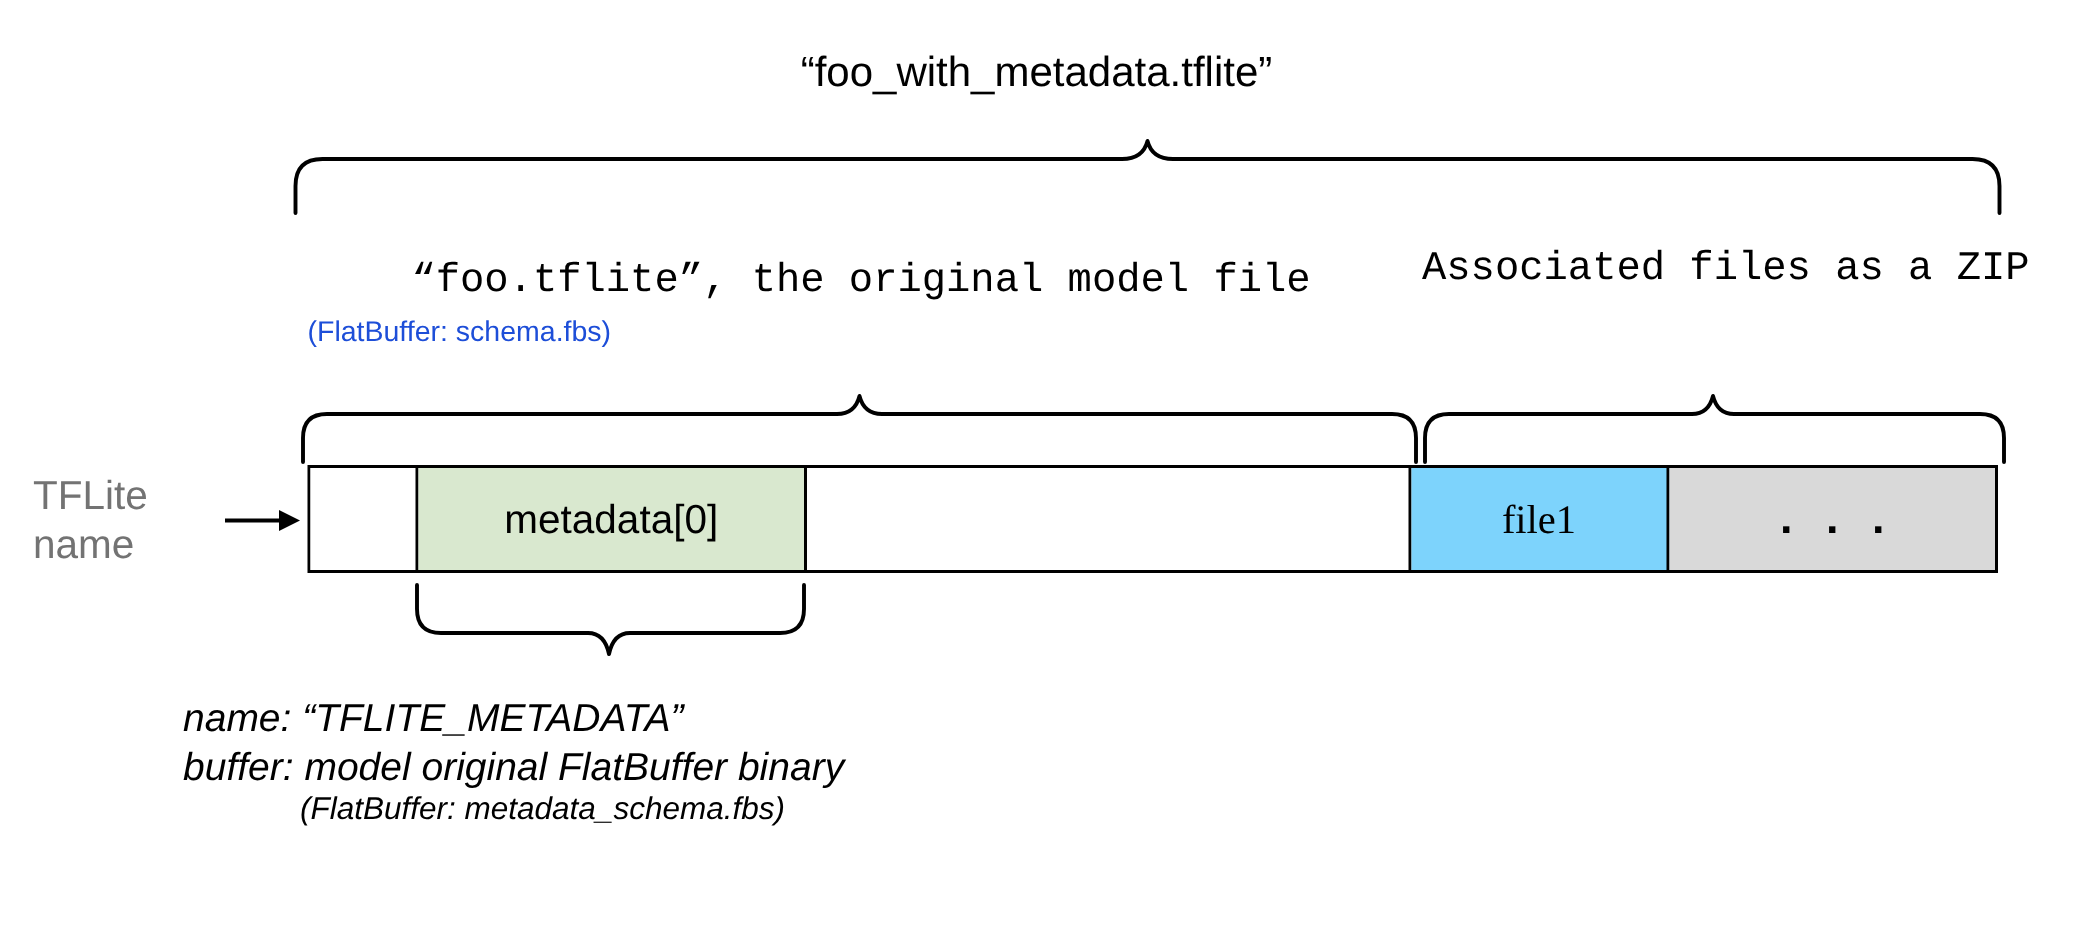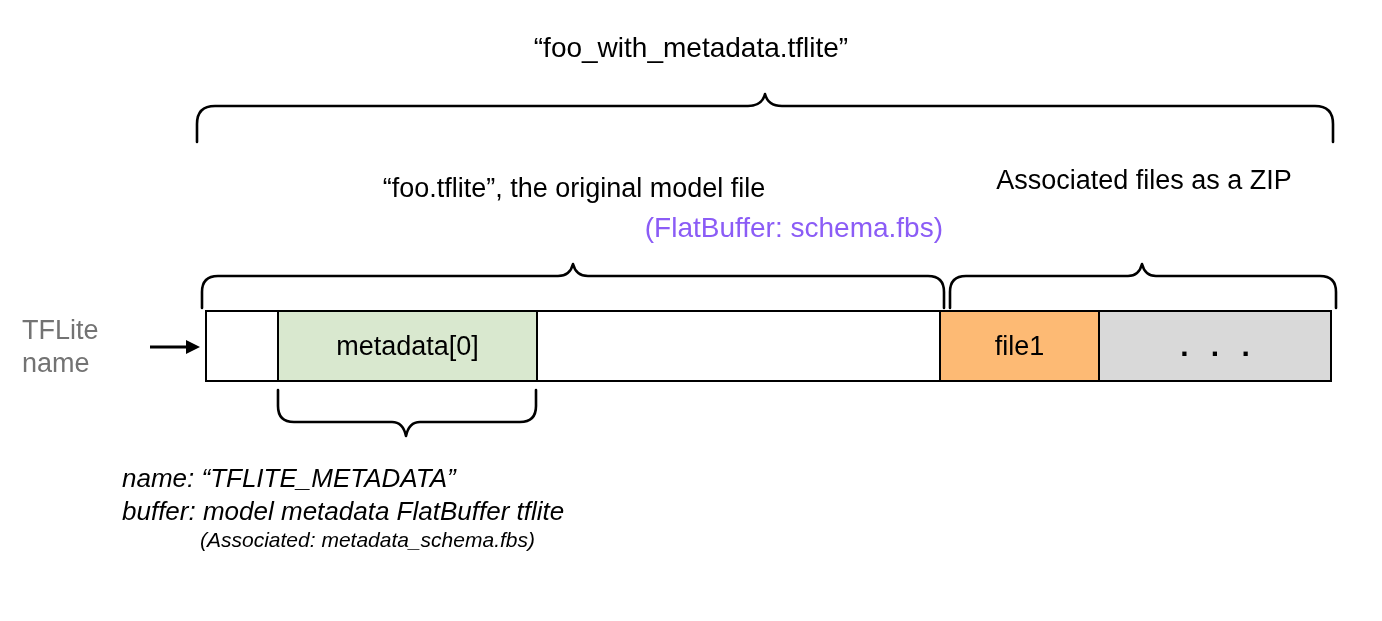--- a/index.html
+++ b/index.html
@@ -26,27 +26,28 @@
     text-align: center;
     white-space: nowrap;
     color: #000;
   }
   .section-label {
     font-size: 27px;
     line-height: 1.2;
     text-align: center;
     white-space: nowrap;
     color: #000;
+    font-family: Liberation Mono, monospace;
   }
   .section-sub {
-    font-size: 28px;
+    font-size: 19px;
     line-height: 1.2;
-    text-align: right;
+    text-align: left;
     white-space: nowrap;
-    color: #8b5cf6;
+    color: #1d4ed8;
   }
   .side-label {
     font-size: 27px;
     line-height: 1.22;
     text-align: left;
     color: #737373;
   }
   .note-line {
     font-size: 26px;
     line-height: 1.25;
@@ -131,30 +132,30 @@
   </div>
 
   <div class="bar" style="left:205px; top:310px; width:1127px; height:72px;">
 
     <div class="seg seg-divider-right" style="width:72px; background:#ffffff;"></div>
 
     <div class="seg seg-divider-right" style="width:259px; background:#d9e8cf;">metadata[0]</div>
 
     <div class="seg seg-divider-right" style="width:403px; background:#ffffff;"></div>
 
-    <div class="seg seg-divider-right" style="width:159px; background:#fdba74;">file1</div>
+    <div class="seg seg-divider-right" style="width:172px; background:#7dd3fc;font-family:Liberation Serif, serif;">file1</div>
 
     <div class="seg dots" style="flex:1; background:#d9d9d9;">. . .</div>
   </div>
 
   <div class="abs" style="left:272px; top:388px;">
     <svg width="276" height="58" viewBox="0 0 276 58" fill="none" aria-hidden="true">
       <path d="M6 2 L6 18 Q6 34 22 34 L120 34 Q131 34 134 48 Q137 34 148 34 L248 34 Q264 34 264 18 L264 2" stroke="#000" stroke-width="2.6" fill="none" stroke-linecap="round" stroke-linejoin="round"></path>
     </svg>
   </div>
 
   <div class="abs" style="left:122px; top:462px;font-style:italic;">
     <div class="note-line">name: “TFLITE_METADATA”</div>
-    <div class="note-line">buffer: model metadata FlatBuffer tflite</div>
-    <div class="note-sub" style="padding-left:78px;">(Associated: metadata_schema.fbs)</div>
+    <div class="note-line">buffer: model original FlatBuffer binary</div>
+    <div class="note-sub" style="padding-left:78px;">(FlatBuffer: metadata_schema.fbs)</div>
   </div>
 
 </div>
 
 </body></html>

